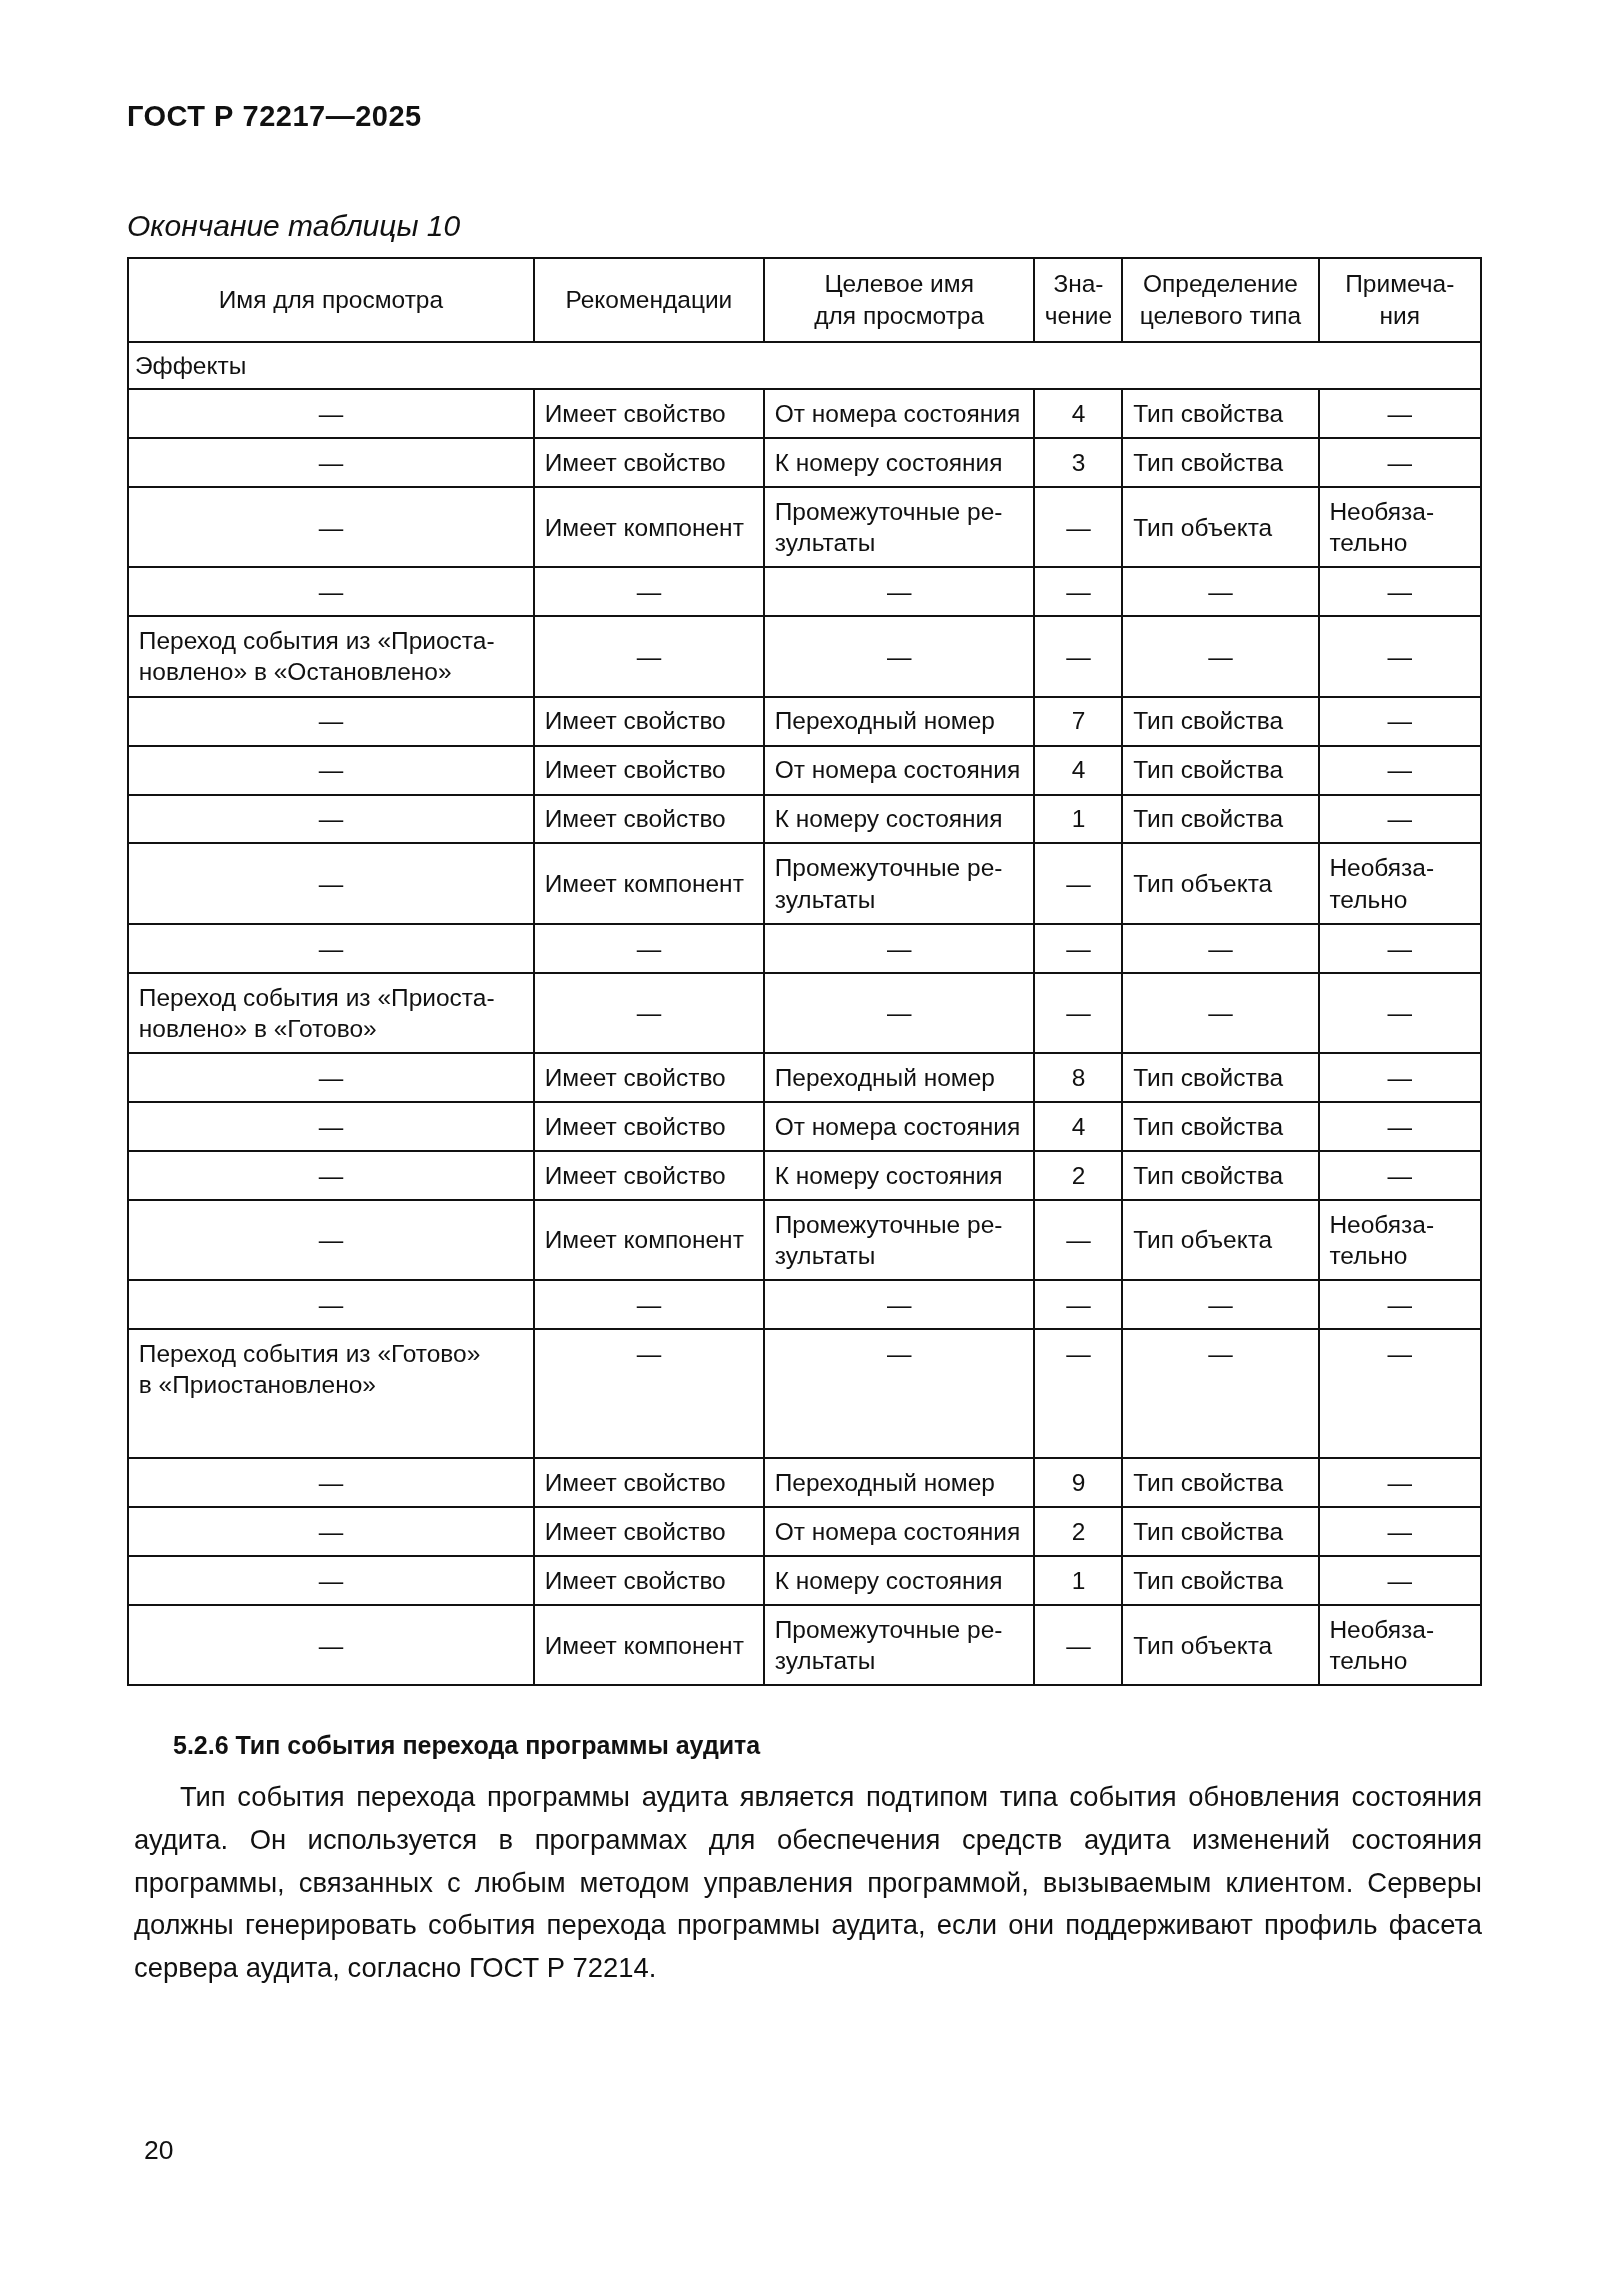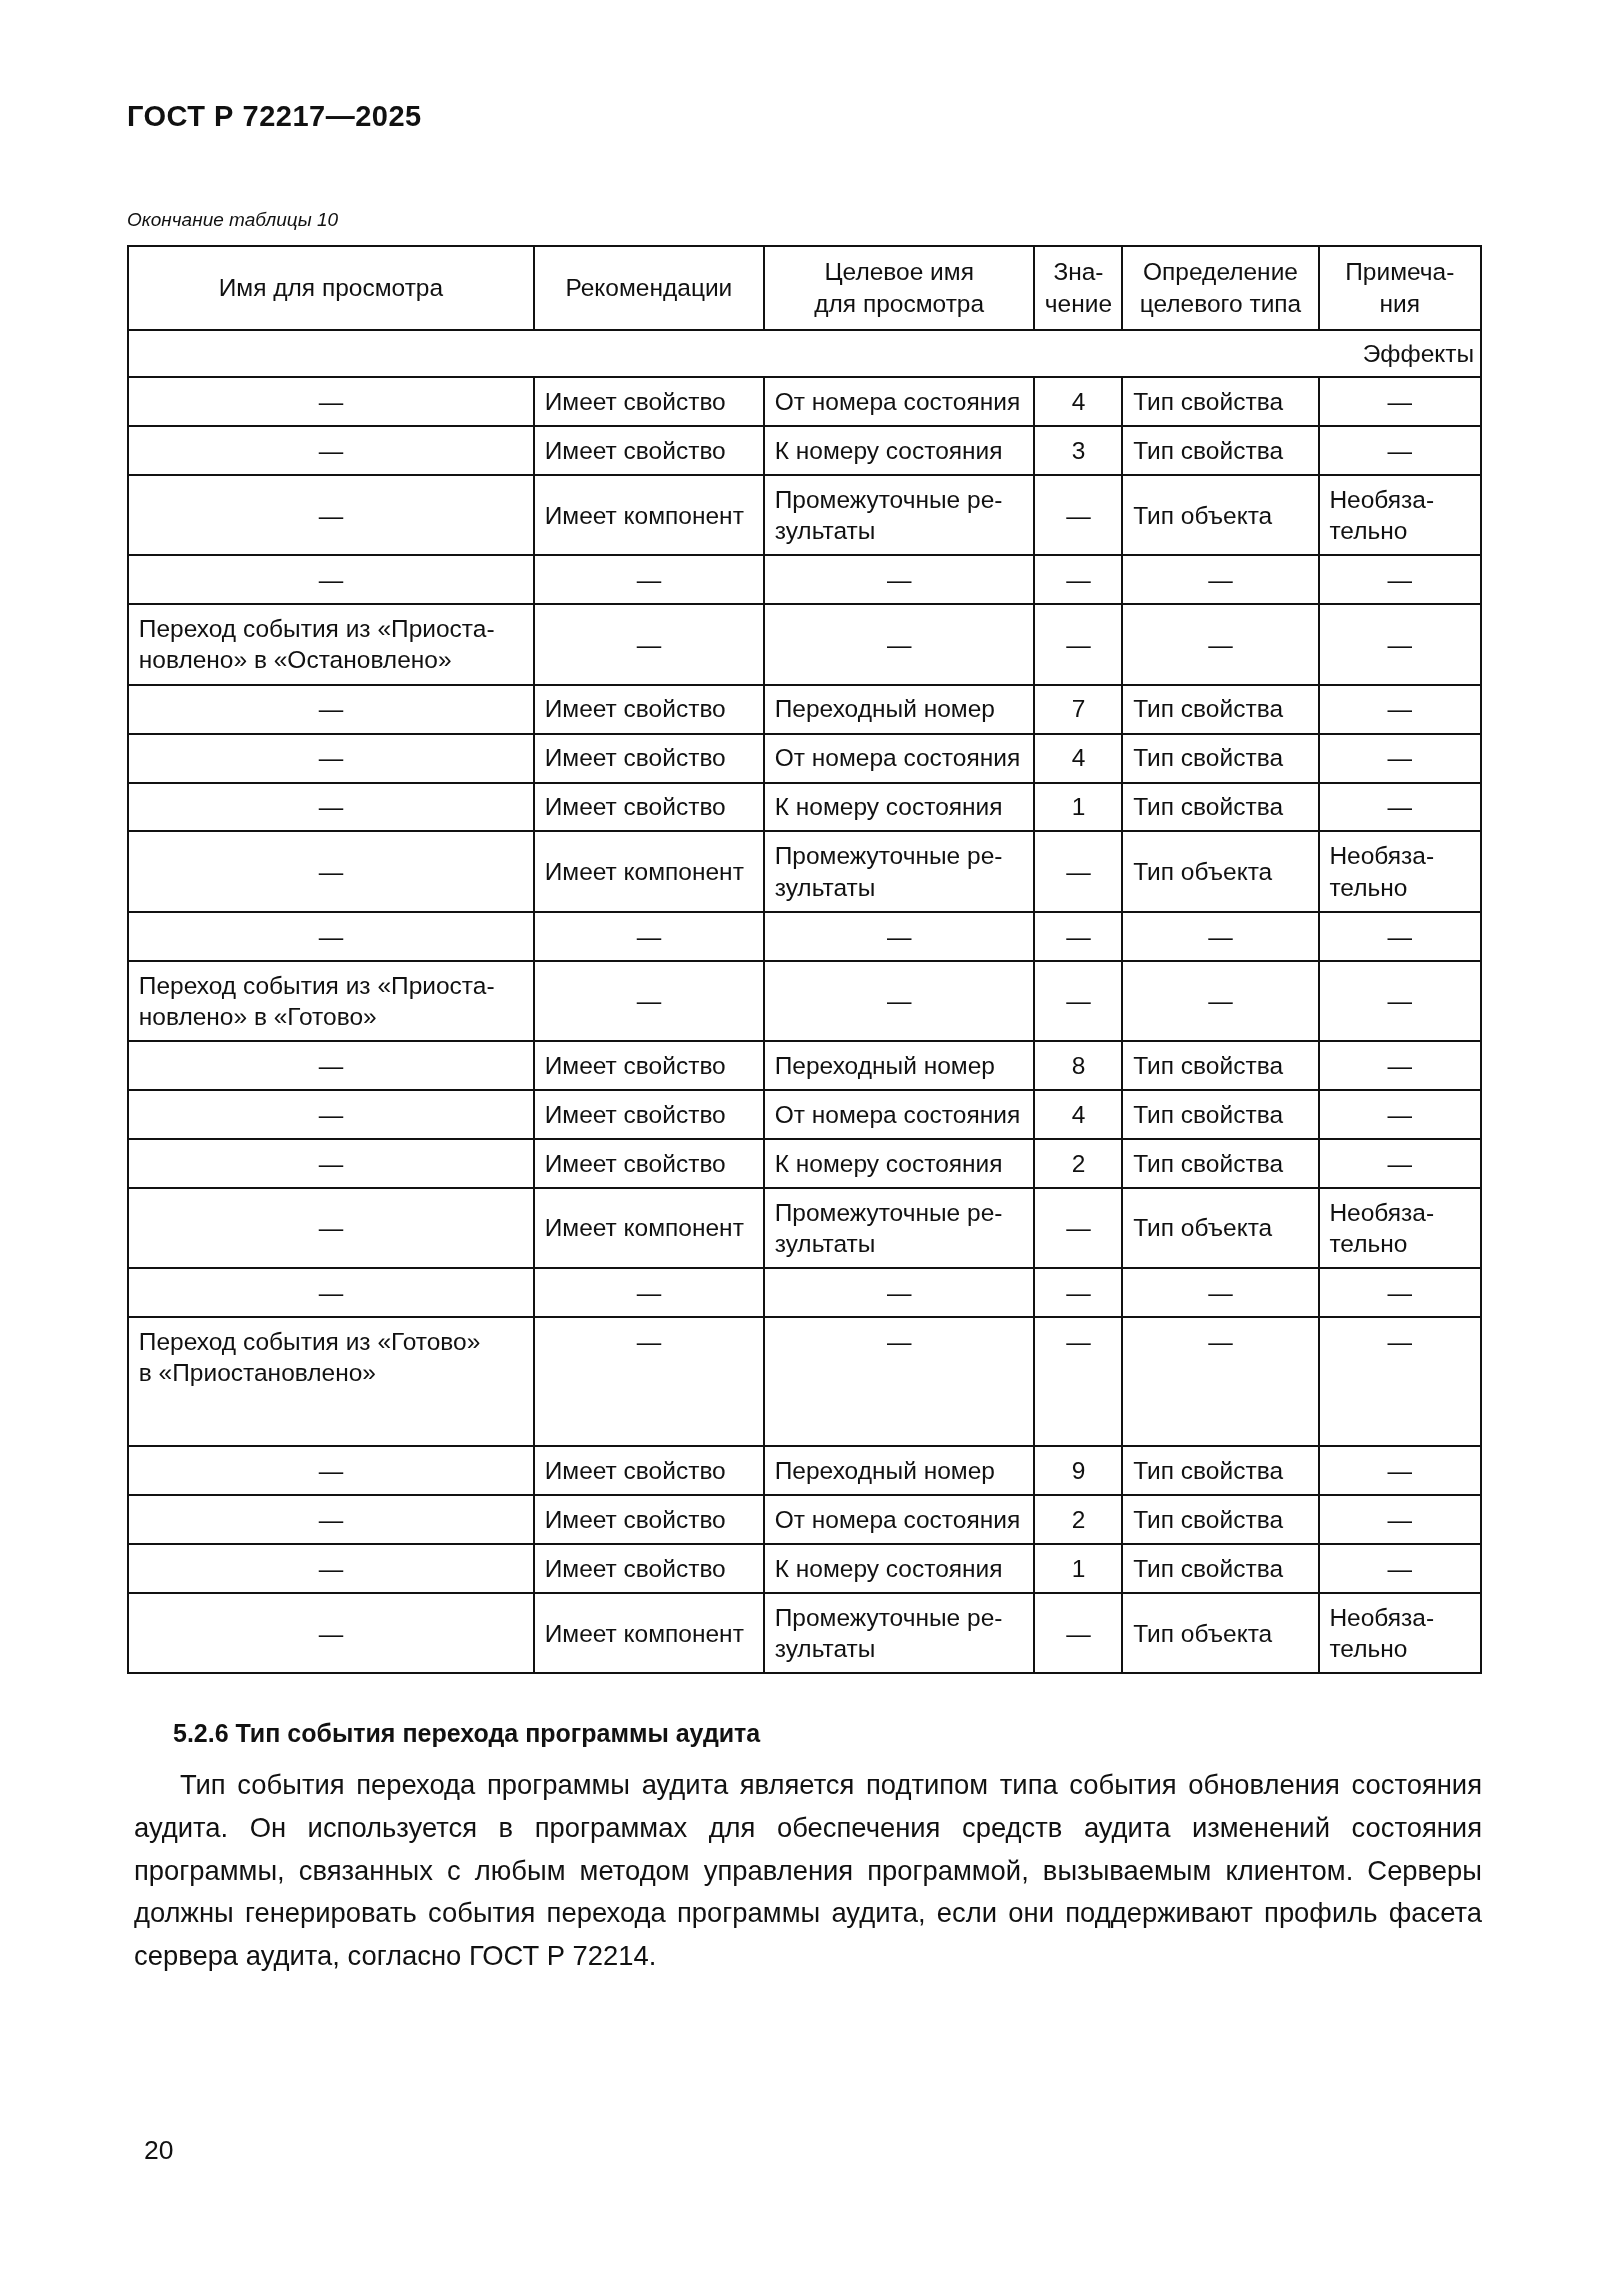--- a/index.html
+++ b/index.html
@@ -15,21 +15,21 @@
     padding: 100px 120px 8px 127px;
   }
   .doc-header {
     font-size: 29px;
     font-weight: bold;
     letter-spacing: 0.5px;
     margin-bottom: 76px;
   }
   .table-caption {
     font-style: italic;
-    font-size: 19px;
+    font-size: 30px;
     margin-bottom: 13.7px;
   }
   table.gost-table {
     width: 100%;
     border-collapse: collapse;
     table-layout: fixed;
   }
   .gost-table th, .gost-table td {
     border: 2px solid #111111;
     font-size: 24.5px;
@@ -37,21 +37,21 @@
     padding: 7.8px 9.8px;
     vertical-align: middle;
     white-space: pre-line;
     word-wrap: break-word;
   }
   .gost-table th {
     font-weight: normal;
     text-align: center;
     padding: 9.8px 5.9px;
   }
-  .gost-table td.section-cell { text-align: right; padding: 6.9px 5.9px; }
+  .gost-table td.section-cell { text-align: left; padding: 6.9px 5.9px; }
   .gost-table td.c-center { text-align: center; }
   .gost-table td.c-left { text-align: left; }
   
   .gost-table tbody tr:nth-child(18) td { vertical-align: top; height: 129px; }
   .section-heading {
     font-weight: bold;
     font-size: 25px;
     margin: 45px 0 15.7px 46px;
   }
   .body-paragraph {

